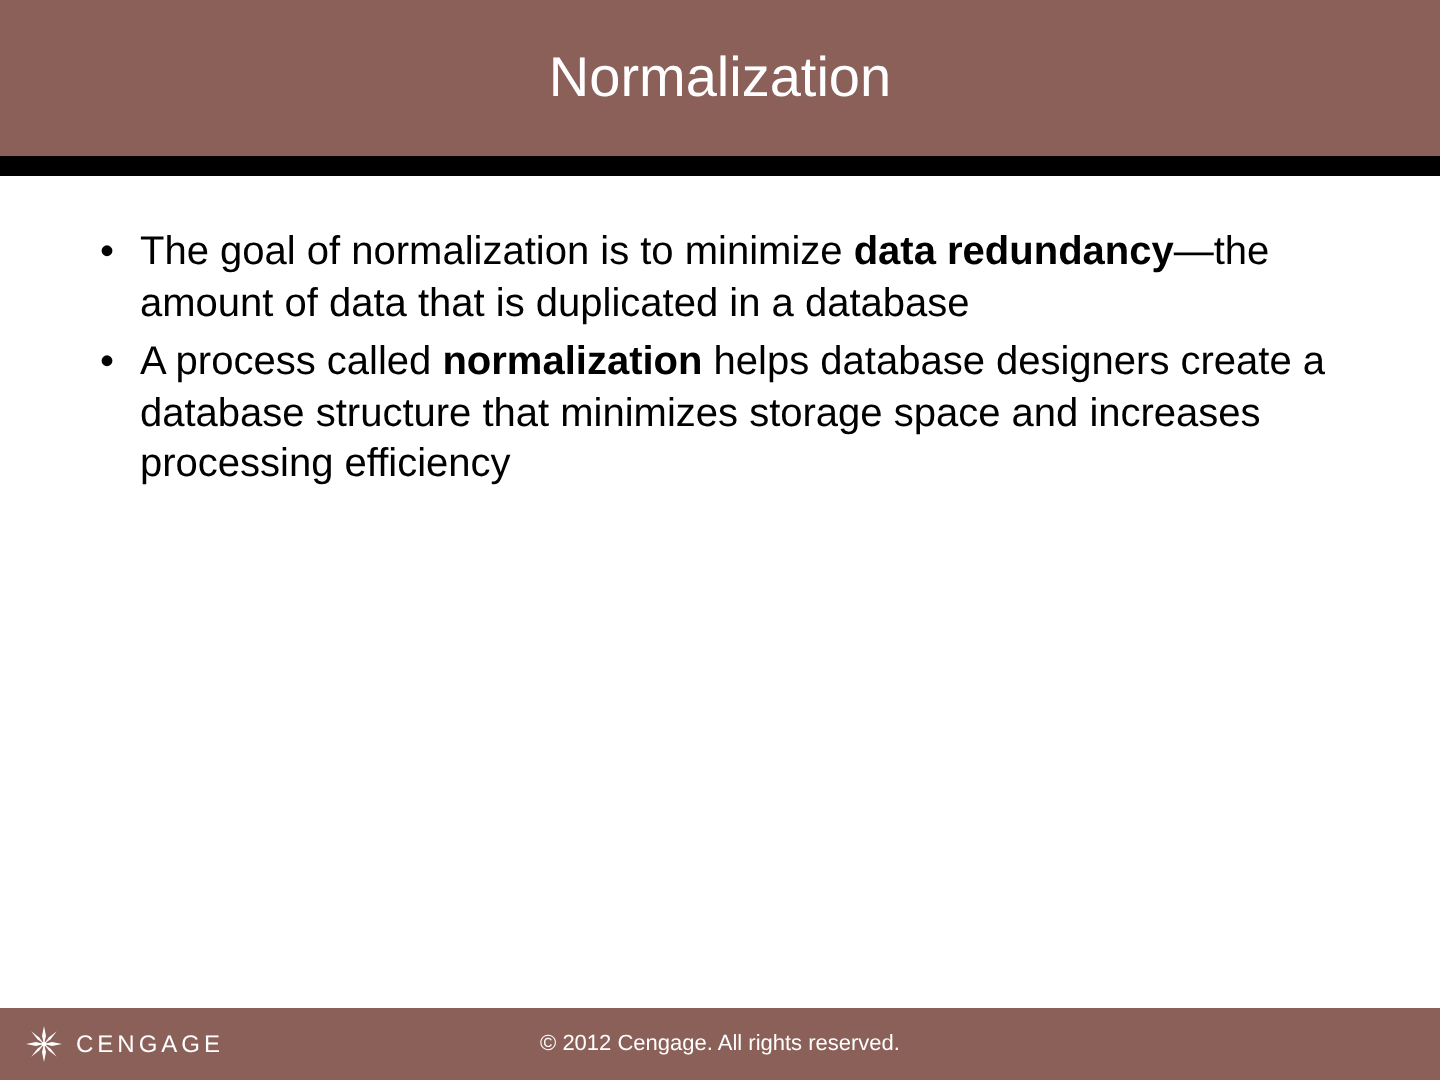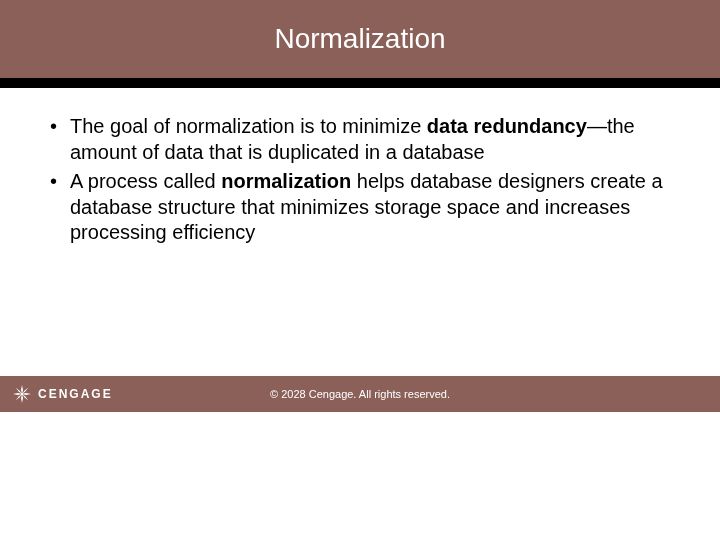--- a/index.html
+++ b/index.html
@@ -1,19 +1,19 @@
 <!DOCTYPE html>
 <html><head>
 <meta charset="utf-8">
 <style>
   * { margin: 0; padding: 0; box-sizing: border-box; }
   html, body { width: 720px; height: 540px; font-family: Arial, Helvetica, sans-serif; background: #fff; }
   .slide {
     width: 720px;
-    height: 412px;
+    height: 540px;
     display: flex;
     flex-direction: column;
     position: relative;
   }
   .title-band {
     background: #8a6059;
     height: 78px;
     width: 100%;
     display: flex;
     align-items: center;
@@ -73,21 +73,21 @@
     display: flex;
     align-items: center;
     gap: 6px;
     color: #fff;
   }
   .brand svg { display: block; }
   .brand-name {
     color: #fff;
     font-size: 12px;
     letter-spacing: 2px;
-    font-weight: 700;
+    font-weight: 400;
   }
 </style>
 </head>
 <body>
 
 <div class="slide">
 
   <div class="title-band">
     <h1>Normalization</h1>
   </div>
@@ -116,16 +116,16 @@
             <path d="M1 10 L6 9 L10 10 L6 11 Z"></path>
             <path d="M16.4 3.6 L13.3 7.6 L10 10 L12.4 6.7 Z"></path>
             <path d="M16.4 16.4 L12.4 13.3 L10 10 L13.3 12.4 Z"></path>
             <path d="M3.6 16.4 L6.7 12.4 L10 10 L7.6 13.3 Z"></path>
             <path d="M3.6 3.6 L7.6 6.7 L10 10 L6.7 7.6 Z"></path>
           </g>
         </svg>
       </span>
       <span class="brand-name">CENGAGE</span>
     </div>
-    <div class="copyright">© 2028 Cengage. All rights reserved.</div>
+    <div class="copyright">© 2012 Cengage. All rights reserved.</div>
   </div>
 
 </div>
 
 </body></html>

